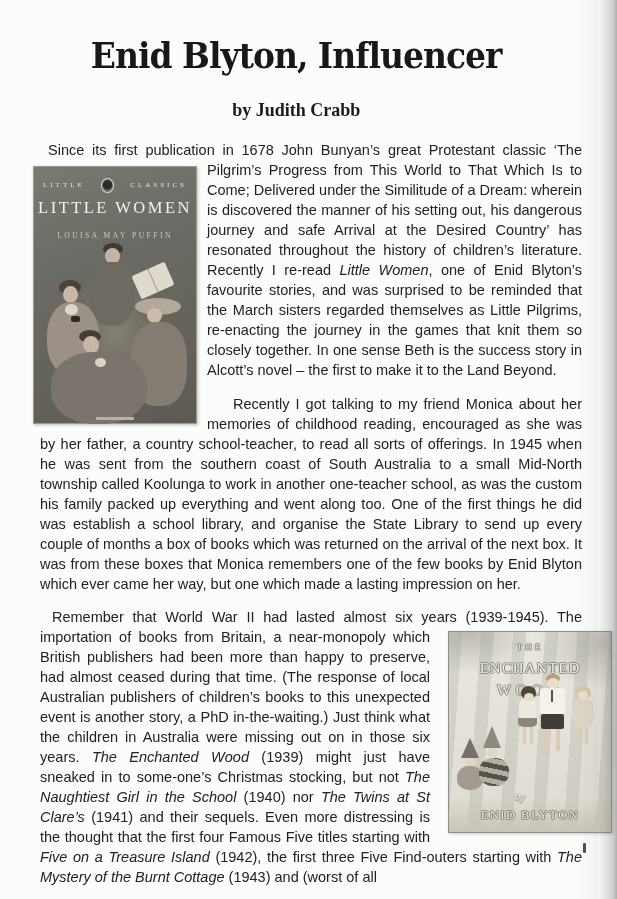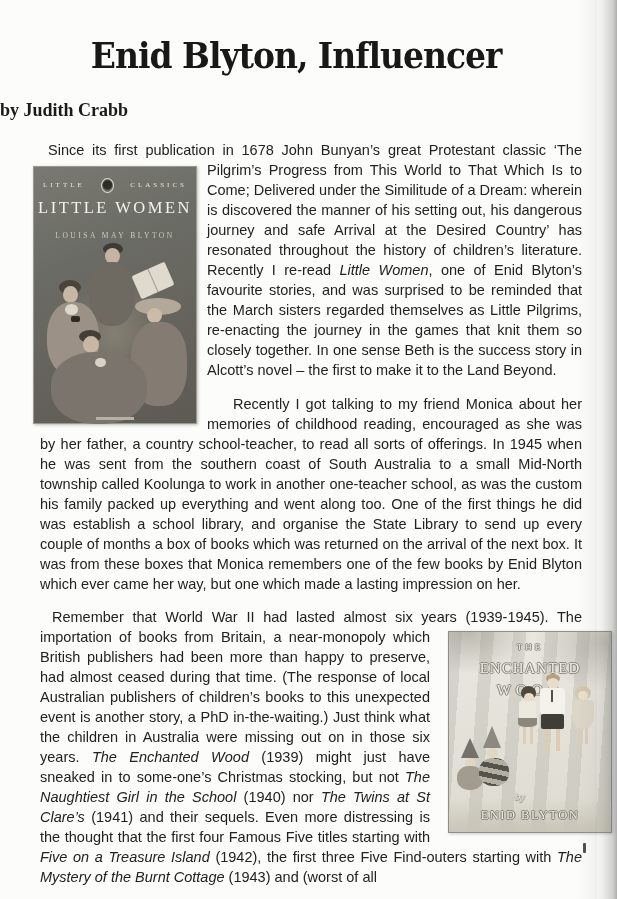--- a/index.html
+++ b/index.html
@@ -15,21 +15,21 @@
   .scan-edge-soft{position:absolute;top:0;right:20px;width:22px;height:100%;
     background:linear-gradient(to right,rgba(130,130,130,0) 0%,rgba(130,130,130,0.08) 100%);
     pointer-events:none;z-index:5;}
   .artifact-tick{position:absolute;left:583px;top:843px;width:3px;height:10px;background:#4e4e4e;border-radius:1px;z-index:4;}
 
   .page-number{position:absolute;top:13px;left:0;width:100%;text-align:center;
     font-family:"Liberation Serif",serif;font-size:13px;color:#2a2a2a;}
   .title{position:absolute;top:36px;left:0;width:96%;margin:0;text-align:center;
     font-family:"DejaVu Serif",serif;font-weight:bold;font-size:33px;letter-spacing:-1px;color:#181818;
     transform:scaleY(1.08);}
-  .byline{position:absolute;top:100px;left:0;width:96%;margin:0;
+  .byline{position:absolute;top:100px;left:0;width:96%;margin:0;text-align:center;
     font-family:"Liberation Serif",serif;font-weight:bold;font-size:18px;color:#1a1a1a;}
 
   .flow{position:absolute;top:140px;left:40px;width:542px;
     font-size:14.5px;line-height:20px;text-align:justify;color:#222;}
   .line-full{text-align:justify;text-align-last:justify;}
   .para{margin:0;}
   .p2{margin-top:14px;text-indent:26px;}
   .p1-first{text-indent:8px;}
   .p3-first{margin-top:13px;text-indent:12px;}
   .it{font-style:italic;}
@@ -136,21 +136,21 @@
 
     <div class="line-full p1-first">Since its first publication in 1678 John Bunyan’s great Protestant classic ‘The</div>
 
     <aside class="cover-lw">
       <div class="lw-imprint">
         <span>LITTLE</span>
         <span class="puffin-logo"></span>
         <span>CLASSICS</span>
       </div>
       <div class="lw-title">LITTLE WOMEN</div>
-      <div class="lw-author">LOUISA MAY BLYTON</div>
+      <div class="lw-author">LOUISA MAY PUFFIN</div>
       <div class="lw-art">
         <div class="lw-backwash"></div>
         <div class="lw-g1-hair"></div>
         <div class="lw-g1-head"></div>
         <div class="lw-g1-body"></div>
         <div class="lw-book"></div>
         <div class="lw-g2-hair"></div>
         <div class="lw-g2-head"></div>
         <div class="lw-g2-body"></div>
         <div class="lw-g2-collar"></div>

